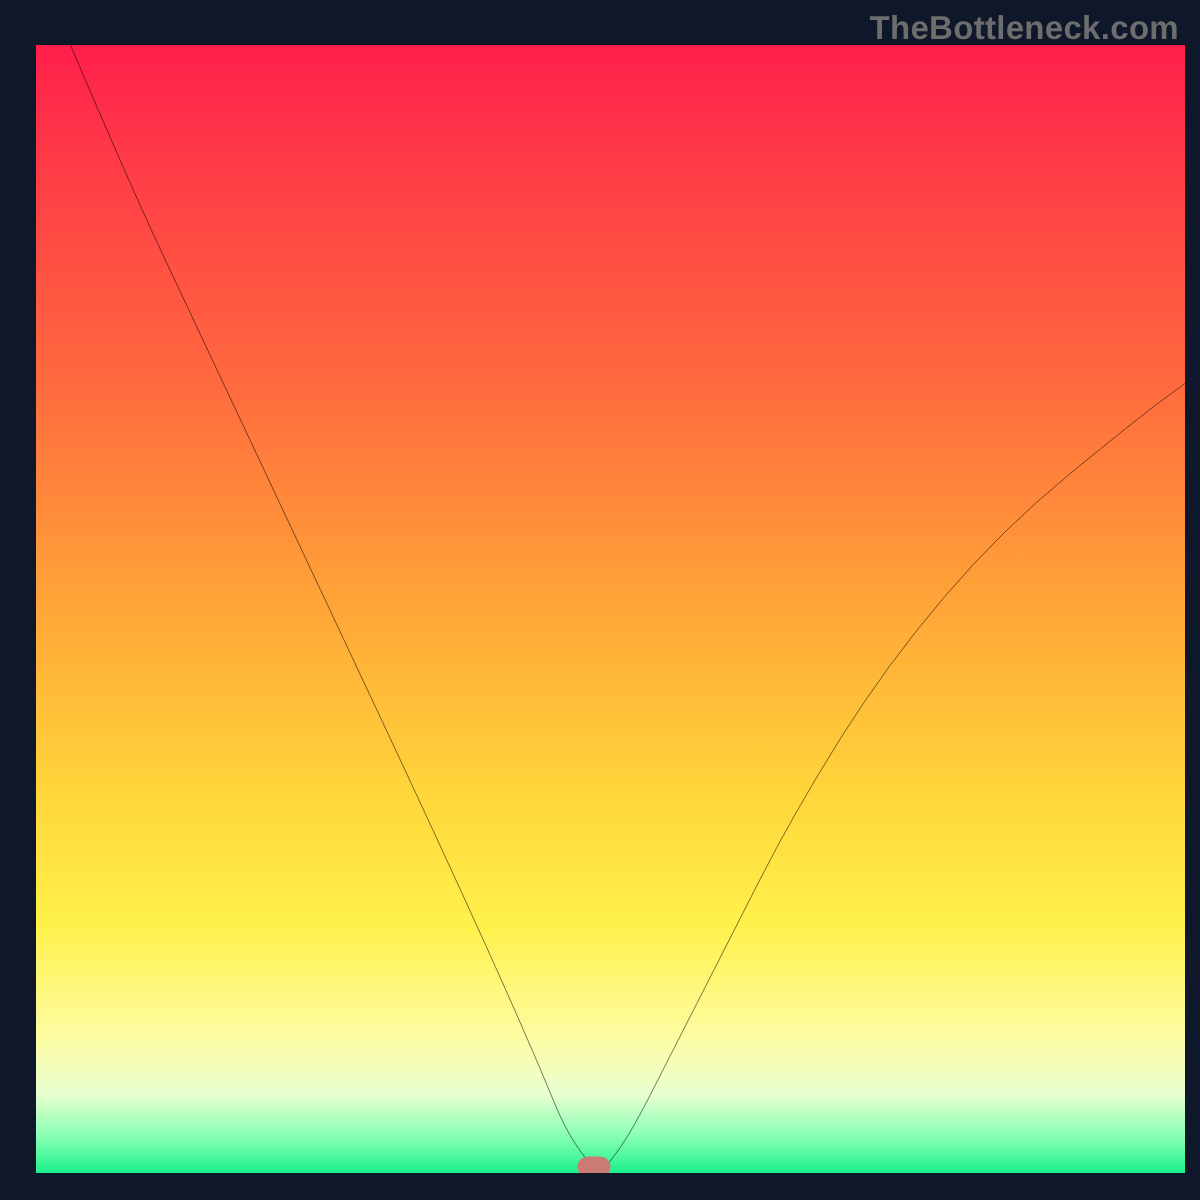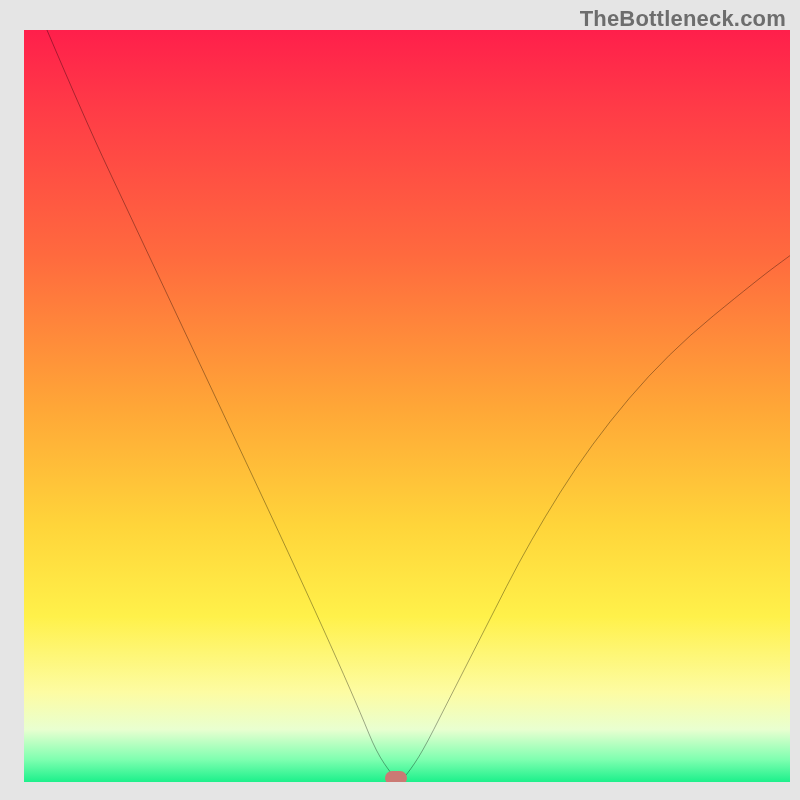--- a/index.html
+++ b/index.html
@@ -7,21 +7,21 @@
     padding: 0;
     width: 800px;
     height: 800px;
     background: #000;
     font-family: Arial, Helvetica, sans-serif;
     position: relative;
   }
   .outer {
     position: absolute;
     inset: 0;
-    background: #e5e5e5;
+    background: #0f172a;
   }
   .plot-area {
     position: absolute;
     
     left: 24px;
     right: 10px;
     top: 30px;
     bottom: 18px;
     overflow: hidden;
   }

